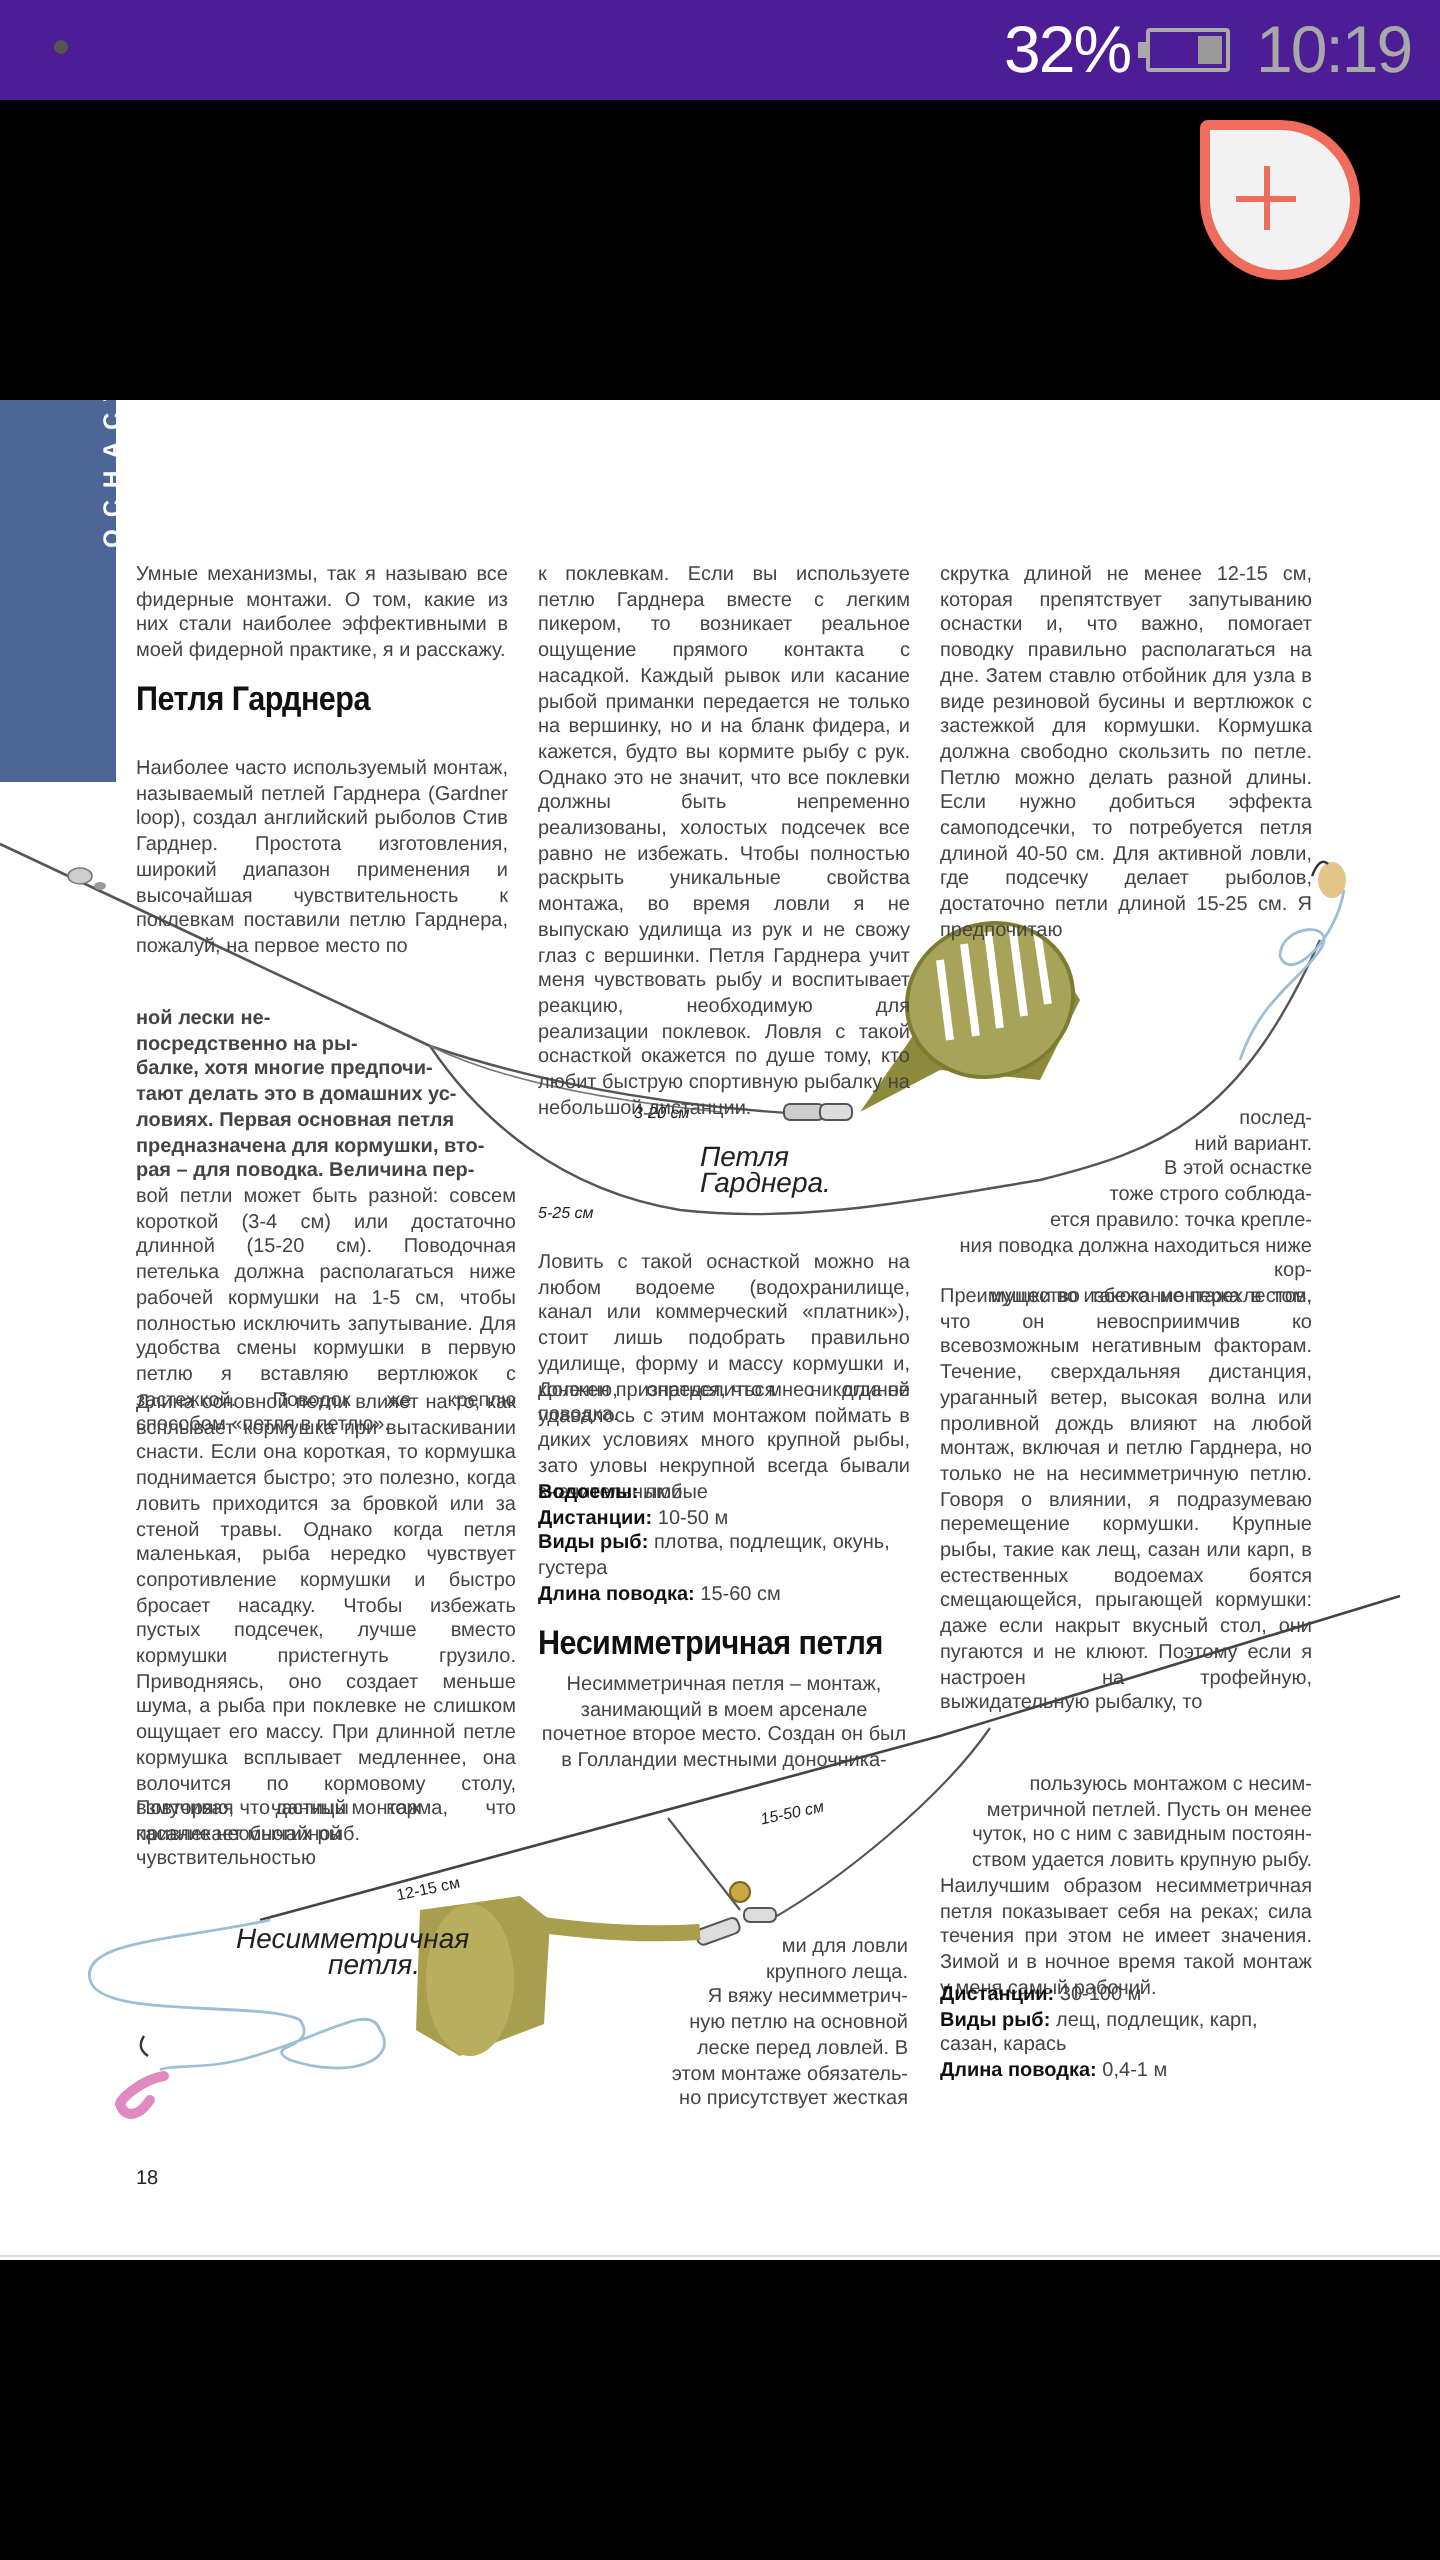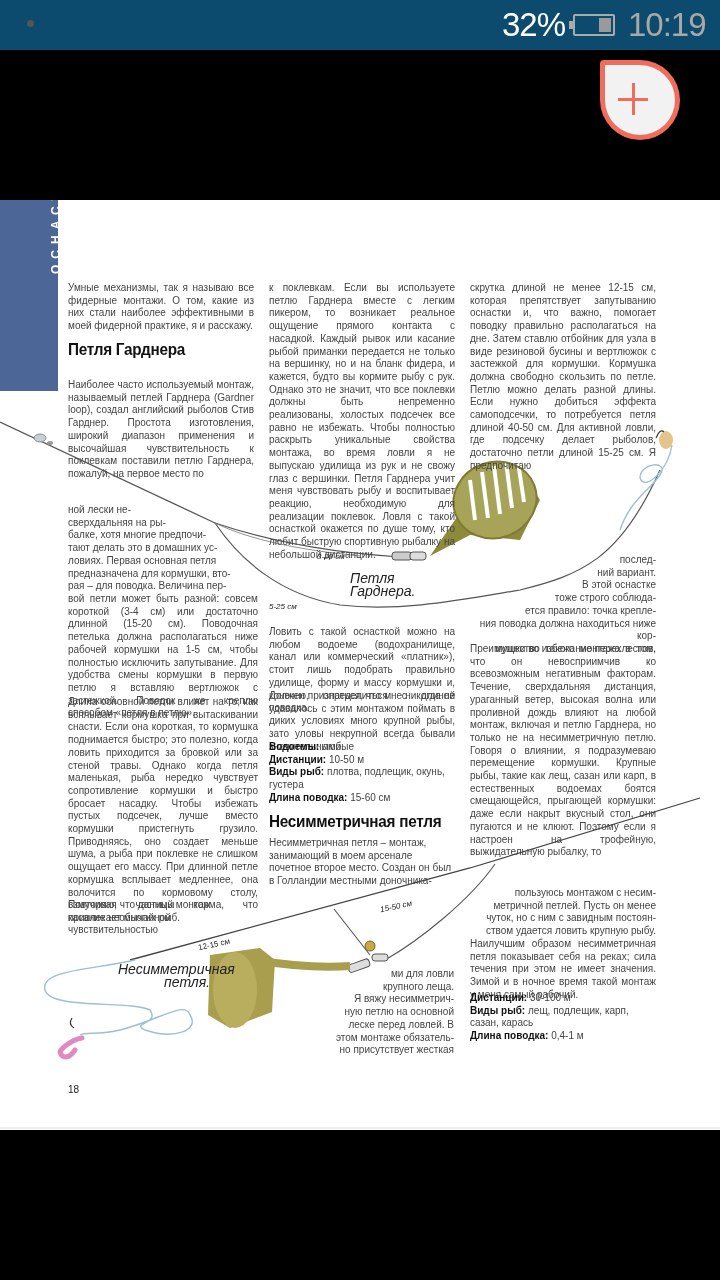--- a/index.html
+++ b/index.html
@@ -1,20 +1,20 @@
 <!DOCTYPE html>
 <html><head>
 <meta charset="utf-8">
 <style>
   * { box-sizing: border-box; margin: 0; padding: 0; }
   html, body { width: 720px; height: 1280px; background: #000; overflow: hidden; }
   body { position: relative; font-family: "Liberation Sans", sans-serif; }
 
   
-  .statusbar { position: absolute; left: 0; top: 0; width: 720px; height: 50px; background: #0c4a6e; }
+  .statusbar { position: absolute; left: 0; top: 0; width: 720px; height: 50px; background: #4c1d95; }
   .statusbar .notif-dot { position: absolute; left: 27px; top: 20px; width: 7px; height: 7px; border-radius: 50%; background: #555; }
   .statusbar .battery-pct { position: absolute; left: 502px; top: 6px; font-size: 33px; color: #fff; letter-spacing: -1px; }
   .statusbar .battery-icon { position: absolute; left: 573px; top: 14px; width: 42px; height: 22px; border: 2px solid #aaa; border-radius: 2px; }
   .statusbar .battery-icon::before { content: ""; position: absolute; left: -6px; top: 5px; width: 4px; height: 8px; background: #aaa; }
   .statusbar .battery-fill { position: absolute; right: 2px; top: 2px; bottom: 2px; background: #9a9a9a; }
   .statusbar .clock { position: absolute; left: 628px; top: 6px; font-size: 33px; color: #a8a8a8; letter-spacing: -1px; }
 
   
   .fab { position: absolute; left: 600px; top: 60px; width: 80px; height: 80px; background: #f2f2f2; border: 5px solid #f06c5c; border-radius: 4px 40px 40px 40px; }
   .fab .h { position: absolute; left: 13px; top: 33px; width: 30px; height: 3px; background: #f06c5c; }
@@ -111,23 +111,23 @@
       <path d="M82,838 C70,840 60,850 60,852 C62,858 68,860 75,850" stroke="#e08ac1" stroke-width="5" fill="none" stroke-linecap="round"></path>
       <path d="M74,828 q-6,-4 -2,-10" stroke="#333" stroke-width="1.2" fill="none"></path>
     </g>
 
     <line x1="0" y1="928" x2="720" y2="928" stroke="#ddd" stroke-width="1"></line>
   </svg>
 
   <div class="txt" style="left:68px;top:82px;width:186px;">Умные механизмы, так я называю все фидерные монтажи. О том, какие из них стали наиболее эффективными в моей фидерной практике, я и расскажу.</div>
   <div class="heading" style="left:68px;top:140px;">Петля Гарднера</div>
   <div class="txt" style="left:68px;top:179px;width:186px;">Наиболее часто используемый монтаж, называемый петлей Гарднера (Gardner loop), создал английский рыболов Стив Гарднер. Простота изготовления, широкий диапазон применения и высочайшая чувствительность к поклевкам поставили петлю Гарднера, пожалуй, на первое место по</div>
-  <div class="txt" style="left:68px;top:304px;width:190px;text-align:left;">
+  <div class="txt" style="left:68px;top:304px;width:190px;text-align:left;font-weight:bold;">
     <p style="padding-left:0">ной лески не-</p>
-    <p>сверхдальняя на ры-</p>
+    <p>посредственно на ры-</p>
     <p>балке, хотя многие предпочи-</p>
     <p>тают делать это в домашних ус-</p>
     <p>ловиях. Первая основная петля</p>
     <p>предназначена для кормушки, вто-</p>
     <p>рая – для поводка. Величина пер-</p>
   </div>
   <div class="txt" style="left:68px;top:393px;width:190px;">вой петли может быть разной: совсем короткой (3-4 см) или достаточно длинной (15-20 см). Поводочная петелька должна располагаться ниже рабочей кормушки на 1-5 см, чтобы полностью исключить запутывание. Для удобства смены кормушки в первую петлю я вставляю вертлюжок с застежкой. Поводок же креплю способом «петля в петлю».</div>
   <div class="txt" style="left:68px;top:496px;width:190px;">Длина основной петли влияет на то, как всплывает кормушка при вытаскивании снасти. Если она короткая, то кормушка поднимается быстро; это полезно, когда ловить приходится за бровкой или за стеной травы. Однако когда петля маленькая, рыба нередко чувствует сопротивление кормушки и быстро бросает насадку. Чтобы избежать пустых подсечек, лучше вместо кормушки пристегнуть грузило. Приводняясь, оно создает меньше шума, а рыба при поклевке не слишком ощущает его массу. При длинной петле кормушка всплывает медленнее, она волочится по кормовому столу, взмучивая частицы корма, что привлекает многих рыб.</div>
   <div class="txt" style="left:68px;top:699px;width:150px;text-align:left;">
     <p>Повторяю, что данный монтаж</p>
@@ -142,21 +142,21 @@
   <div class="txt" style="left:269px;top:426px;width:186px;">Ловить с такой оснасткой можно на любом водоеме (водохранилище, канал или коммерческий «платник»), стоит лишь подобрать правильно удилище, форму и массу кормушки и, конечно, определиться с длиной поводка.</div>
   <div class="txt" style="left:269px;top:490px;width:186px;">Должен признаться, что мне никогда не удавалось с этим монтажом поймать в диких условиях много крупной рыбы, зато уловы некрупной всегда бывали значительными.</div>
   <div class="spec" style="position:absolute;left:269px;top:541px;width:186px;">
     <div><b>Водоемы:</b> <span>любые</span></div>
     <div><b>Дистанции:</b> <span>10-50 м</span></div>
     <div><b>Виды рыб:</b> <span>плотва, подлещик, окунь, густера</span></div>
     <div><b>Длина поводка:</b> <span>15-60 см</span></div>
   </div>
 
   <div class="heading" style="left:269px;top:612px;">Несимметричная петля</div>
-  <div class="txt" style="left:269px;top:637px;width:186px;text-align:left;">Несимметричная петля – монтаж, занимающий в моем арсенале почетное второе место. Создан он был в Голландии местными доночника-</div>
+  <div class="txt" style="left:269px;top:637px;width:186px;text-align:center;">Несимметричная петля – монтаж, занимающий в моем арсенале почетное второе место. Создан он был в Голландии местными доночника-</div>
   <div class="txt right" style="left:300px;top:768px;width:154px;">
     <p>ми для ловли</p>
     <p>крупного леща.</p>
     <p>Я вяжу несимметрич-</p>
     <p>ную петлю на основной</p>
     <p>леске перед ловлей. В</p>
     <p>этом монтаже обязатель-</p>
     <p>но присутствует жесткая</p>
   </div>
   <div class="dim" style="left:380px;top:702px;transform:rotate(-12deg);">15-50 см</div>

